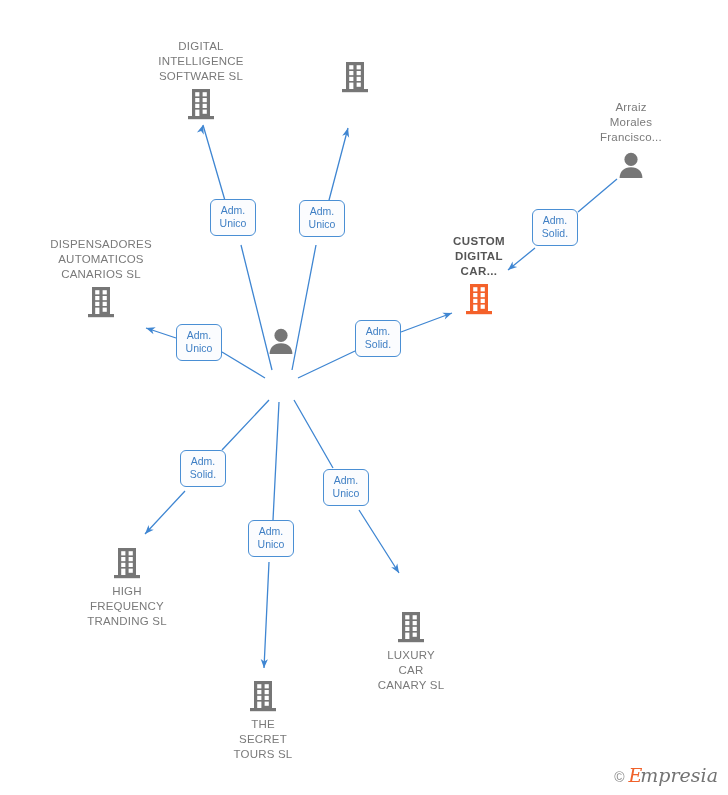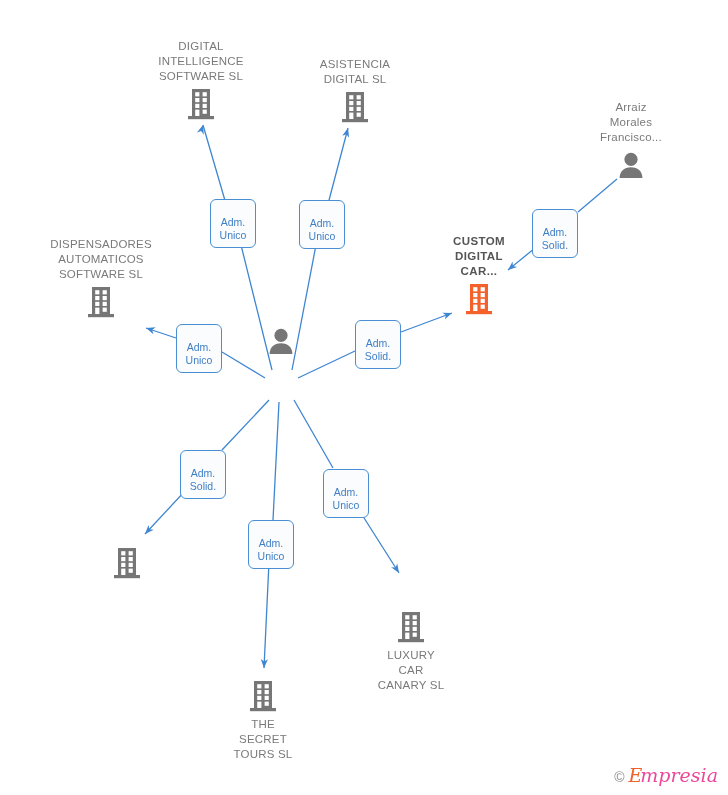--- a/index.html
+++ b/index.html
@@ -56,21 +56,21 @@
   .edge-label {
     position: absolute;
     box-sizing: border-box;
     background: #fbfcfe;
     border: 1.2px solid #4a8fd4;
     border-radius: 6px;
     color: #3f7fc4;
     font-size: 10.5px;
     line-height: 13px;
     text-align: center;
-    padding: 16px 5px 5px 5px;
+    padding: 4px 5px 5px 5px;
     width: 46px;
     margin-left: -23px;
     margin-top: -20px;
     white-space: pre-line;
   }
   #watermark {
     position: absolute;
     right: 10px;
     bottom: 8px;
     display: flex;
@@ -83,21 +83,21 @@
     font-size: 14px;
   }
   #watermark .wm-e {
     color: #f0622b;
     font-family: "DejaVu Serif", serif;
     font-style: italic;
     font-size: 19px;
     line-height: 19px;
   }
   #watermark .wm-rest {
-    color: #ec4899;
+    color: #737373;
     font-family: "DejaVu Serif", serif;
     font-style: italic;
     font-size: 19px;
     line-height: 19px;
     margin-left: -2px;
   }
 </style>
 </head>
 <body>
 
@@ -138,22 +138,20 @@
               <rect x="14.6" y="10" width="4.2" height="4.2" fill="#ffffff"></rect>
               <rect x="7.2" y="15.8" width="4.2" height="4.2" fill="#ffffff"></rect>
               <rect x="14.6" y="15.8" width="4.2" height="4.2" fill="#ffffff"></rect>
               <rect x="7.2" y="21.6" width="4.2" height="6.4" fill="#ffffff"></rect>
               <rect x="14.6" y="21.6" width="4.2" height="4.2" fill="#ffffff"></rect>
             </g>
           </svg>
         </div>
       </div>
       <div class="node label-above" style="left: 355px; top: 57px;">
-        <div class="node-label">ASISTENCIA
-DIGITAL  SL</div>
         <div class="node-icon">
           <svg width="26" height="32" viewBox="0 0 26 32">
             <g fill="#767676">
               <path d="M4 1 H22 V28 H4 Z"></path>
               <rect x="0" y="28" width="26" height="3.2"></rect>
               <rect x="7.2" y="4.2" width="4.2" height="4.2" fill="#ffffff"></rect>
               <rect x="14.6" y="4.2" width="4.2" height="4.2" fill="#ffffff"></rect>
               <rect x="7.2" y="10" width="4.2" height="4.2" fill="#ffffff"></rect>
               <rect x="14.6" y="10" width="4.2" height="4.2" fill="#ffffff"></rect>
               <rect x="7.2" y="15.8" width="4.2" height="4.2" fill="#ffffff"></rect>
@@ -194,21 +192,21 @@
               <rect x="14.6" y="15.8" width="4.2" height="4.2" fill="#ffffff"></rect>
               <rect x="7.2" y="21.6" width="4.2" height="6.4" fill="#ffffff"></rect>
               <rect x="14.6" y="21.6" width="4.2" height="4.2" fill="#ffffff"></rect>
             </g>
           </svg>
         </div>
       </div>
       <div class="node label-above" style="left: 101px; top: 237px;">
         <div class="node-label">DISPENSADORES
 AUTOMATICOS
-SOFTWARE  SL</div>
+CANARIOS  SL</div>
         <div class="node-icon">
           <svg width="26" height="32" viewBox="0 0 26 32">
             <g fill="#767676">
               <path d="M4 1 H22 V28 H4 Z"></path>
               <rect x="0" y="28" width="26" height="3.2"></rect>
               <rect x="7.2" y="4.2" width="4.2" height="4.2" fill="#ffffff"></rect>
               <rect x="14.6" y="4.2" width="4.2" height="4.2" fill="#ffffff"></rect>
               <rect x="7.2" y="10" width="4.2" height="4.2" fill="#ffffff"></rect>
               <rect x="14.6" y="10" width="4.2" height="4.2" fill="#ffffff"></rect>
               <rect x="7.2" y="15.8" width="4.2" height="4.2" fill="#ffffff"></rect>
@@ -239,20 +237,23 @@
               <rect x="14.6" y="4.2" width="4.2" height="4.2" fill="#ffffff"></rect>
               <rect x="7.2" y="10" width="4.2" height="4.2" fill="#ffffff"></rect>
               <rect x="14.6" y="10" width="4.2" height="4.2" fill="#ffffff"></rect>
               <rect x="7.2" y="15.8" width="4.2" height="4.2" fill="#ffffff"></rect>
               <rect x="14.6" y="15.8" width="4.2" height="4.2" fill="#ffffff"></rect>
               <rect x="7.2" y="21.6" width="4.2" height="6.4" fill="#ffffff"></rect>
               <rect x="14.6" y="21.6" width="4.2" height="4.2" fill="#ffffff"></rect>
             </g>
           </svg>
         </div>
+        <div class="node-label">HIGH
+FREQUENCY
+TRANDING  SL</div>
       </div>
       <div class="node label-below" style="left: 411px; top: 608px;">
         <div class="node-icon">
           <svg width="26" height="32" viewBox="0 0 26 32">
             <g fill="#767676">
               <path d="M4 1 H22 V28 H4 Z"></path>
               <rect x="0" y="28" width="26" height="3.2"></rect>
               <rect x="7.2" y="4.2" width="4.2" height="4.2" fill="#ffffff"></rect>
               <rect x="14.6" y="4.2" width="4.2" height="4.2" fill="#ffffff"></rect>
               <rect x="7.2" y="10" width="4.2" height="4.2" fill="#ffffff"></rect>

